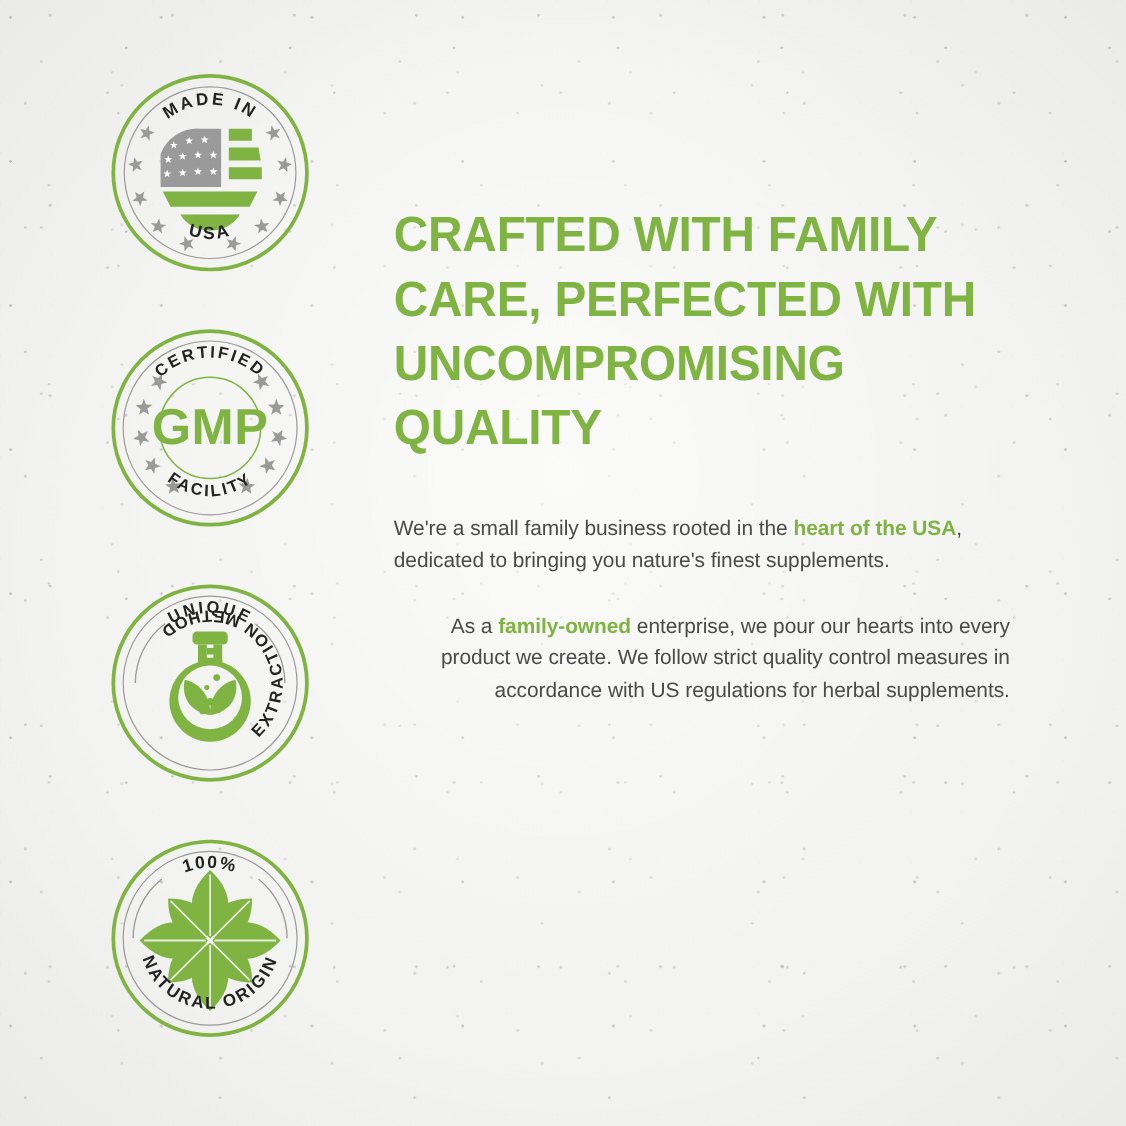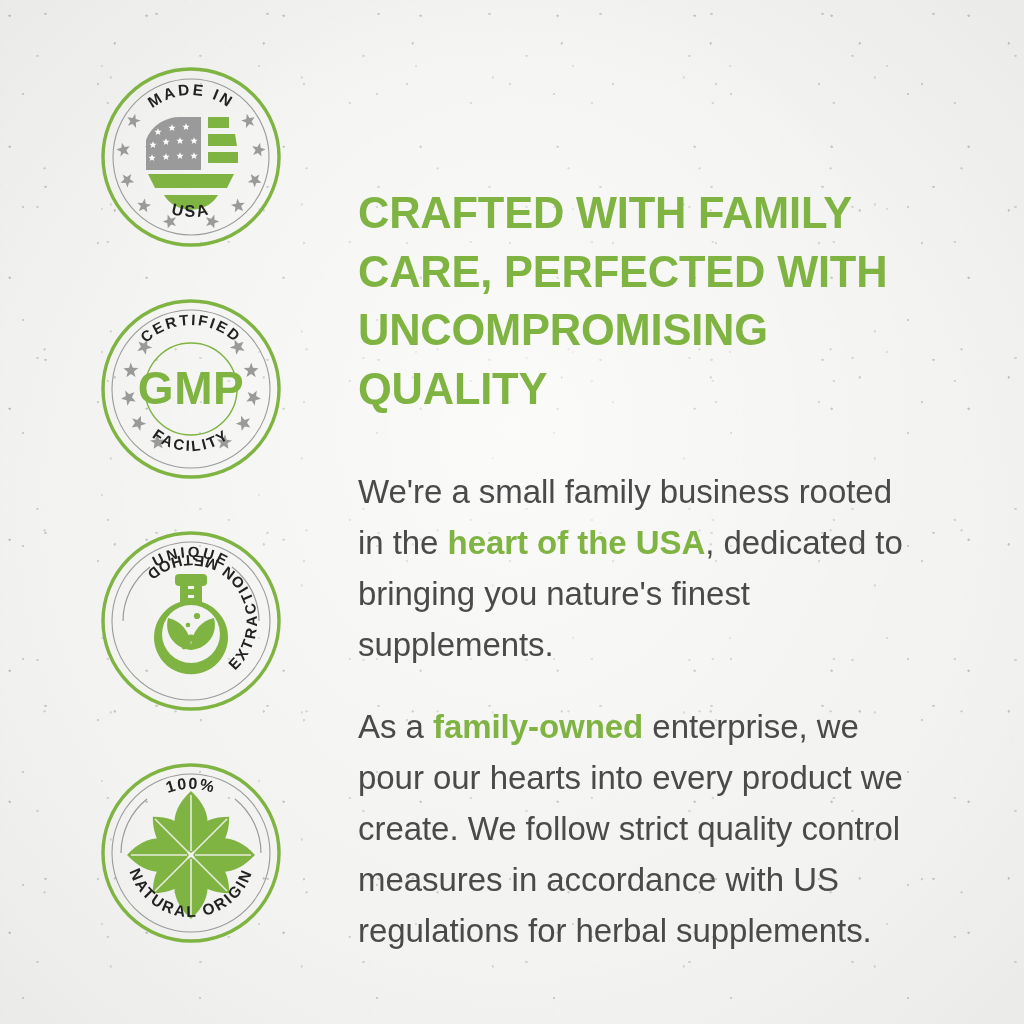--- a/index.html
+++ b/index.html
@@ -94,25 +94,25 @@
     transform-origin: left top;
   }
   #body-copy {
     margin-top: 48px;
   }
   .paragraph {
     margin: 0 0 30px 0;
     color: #4a4a4a;
     font-family: "Liberation Sans", sans-serif;
     font-weight: normal;
-    font-size: 33px;
+    font-size: 19px;
     line-height: 1.55;
     letter-spacing: -0.05px;
   }
-  .paragraph:last-child { margin-bottom: 0; }
+  .paragraph:last-child { margin-bottom: 0; text-align: right; }
   .hl {
     color: #7fb342;
     font-weight: bold;
   }
 </style>
 </head>
 <body>
 
 <div id="page">
 

